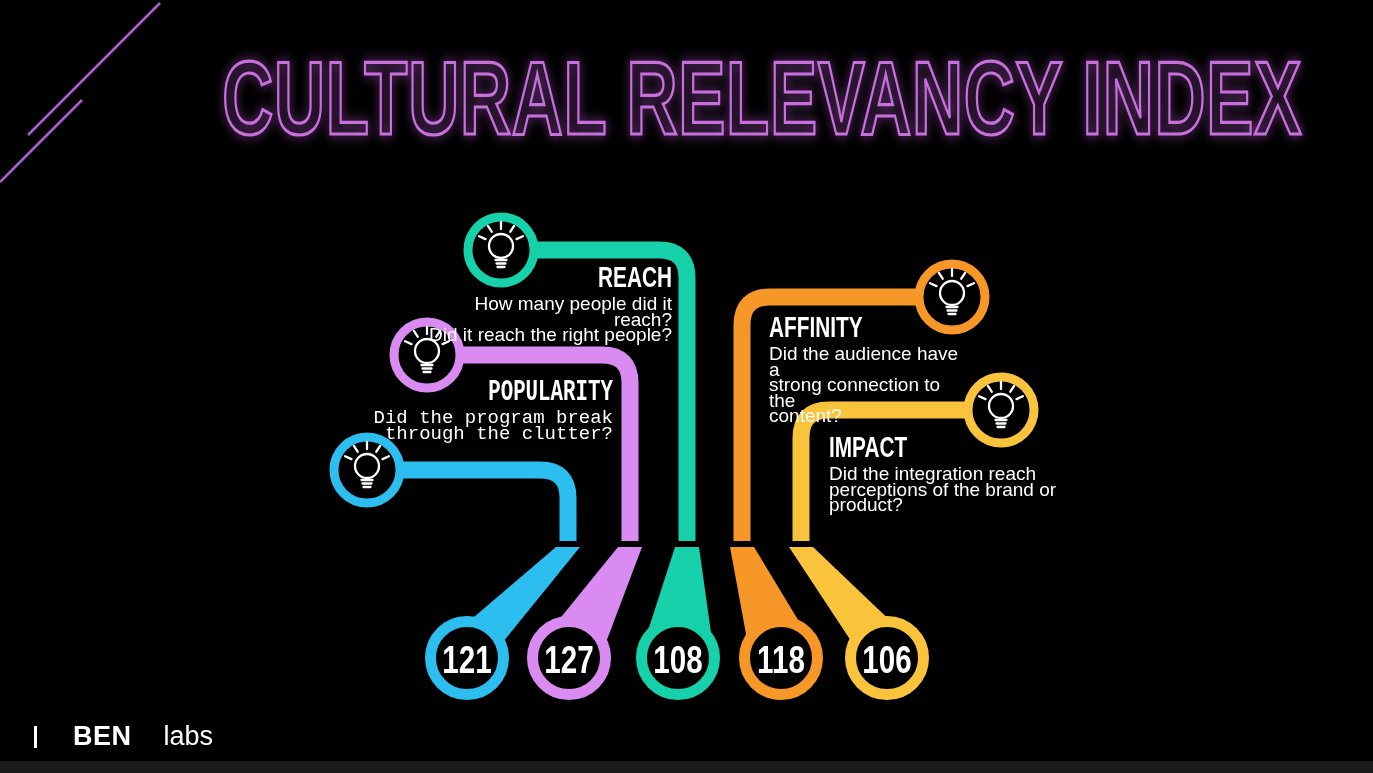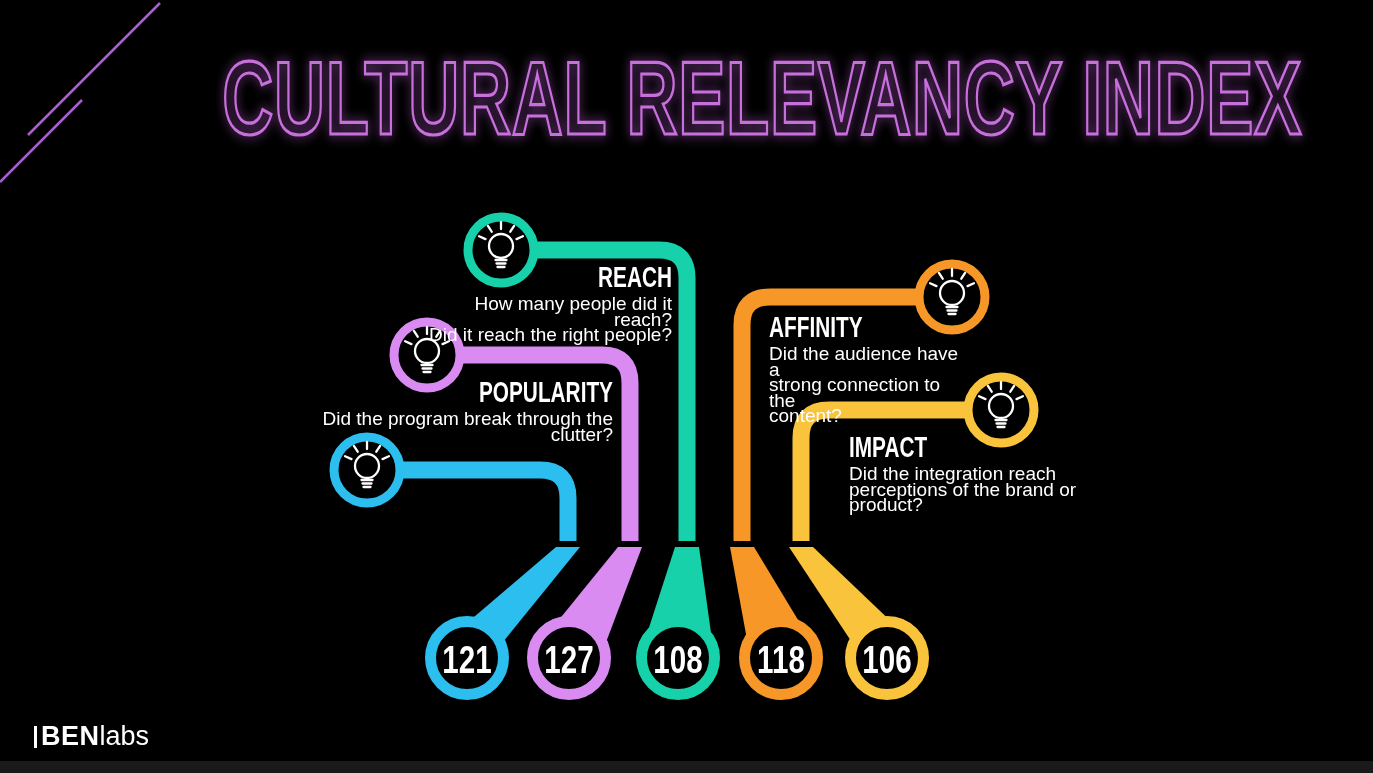--- a/index.html
+++ b/index.html
@@ -30,21 +30,21 @@
   .m-right .metric-title{transform-origin:100% 50%;}
   .m-left  .metric-title{transform-origin:0 50%;}
   .metric-desc{font-size:19px;line-height:15.5px;font-weight:normal;}
 
   
   .score{position:absolute;top:639px;width:90px;text-align:center;color:#fff;
          font-size:37px;font-weight:bold;transform:scale(0.8,1.05);}
 
   
   .logo{position:absolute;left:34px;top:723px;color:#fff;font-size:27px;
-        display:flex;align-items:center;line-height:1;}
+        display:flex;align-items:center;line-height:1;gap:32px;}
   .logo-bar{width:3px;height:22px;background:#fff;margin-right:4px;}
   .logo-ben{font-weight:bold;letter-spacing:.5px;}
   .logo-labs{font-weight:normal;}
 
   .bottom-strip{position:absolute;left:0;bottom:0;width:100%;height:12px;
                 background:var(--strip-color,#1A1A1A);}
 </style>
 </head>
 <body>
 
@@ -111,34 +111,34 @@
 
   <div class="title">CULTURAL RELEVANCY INDEX</div>
 
   <div class="metric m-right" style="right:717px;top:264px;width:250px;">
     <div class="metric-title">REACH</div>
     <div class="metric-desc">How many people did it</div>
     <div class="metric-desc">reach?</div>
     <div class="metric-desc">Did it reach the right people?</div>
   </div>
 
-  <div class="metric m-right" style="right:776px;top:379px;width:300px;">
+  <div class="metric m-right" style="right:776px;top:379px;width:300px;font-family:Liberation Mono, monospace;">
     <div class="metric-title">POPULARITY</div>
     <div class="metric-desc">Did the program break through the clutter?</div>
   </div>
 
 
   <div class="metric m-left" style="left:769px;top:314px;width:190px;">
     <div class="metric-title">AFFINITY</div>
     <div class="metric-desc">Did the audience have a</div>
     <div class="metric-desc">strong connection to the</div>
     <div class="metric-desc">content?</div>
   </div>
 
-  <div class="metric m-left" style="left:829px;top:434px;width:270px;margin-left:20px;">
+  <div class="metric m-left" style="left:829px;top:434px;width:270px;">
     <div class="metric-title">IMPACT</div>
     <div class="metric-desc">Did the integration reach</div>
     <div class="metric-desc">perceptions of the brand or product?</div>
   </div>
 
   <div class="score" style="left:422px;">121</div>
   <div class="score" style="left:524px;">127</div>
   <div class="score" style="left:633px;">108</div>
   <div class="score" style="left:736px;">118</div>
   <div class="score" style="left:842px;">106</div>

